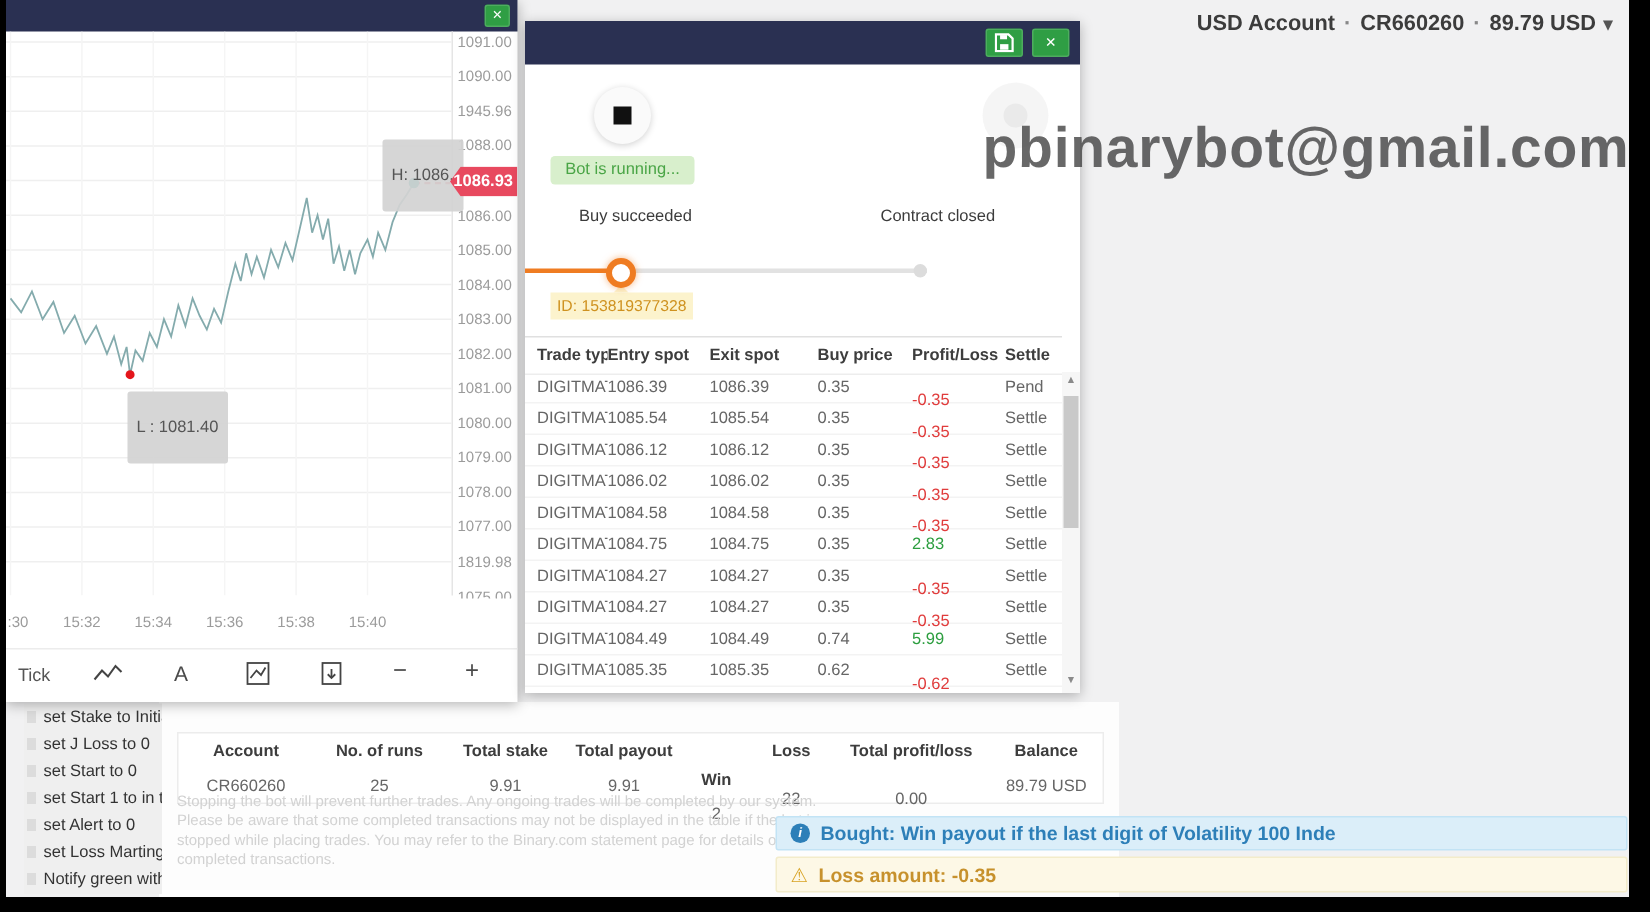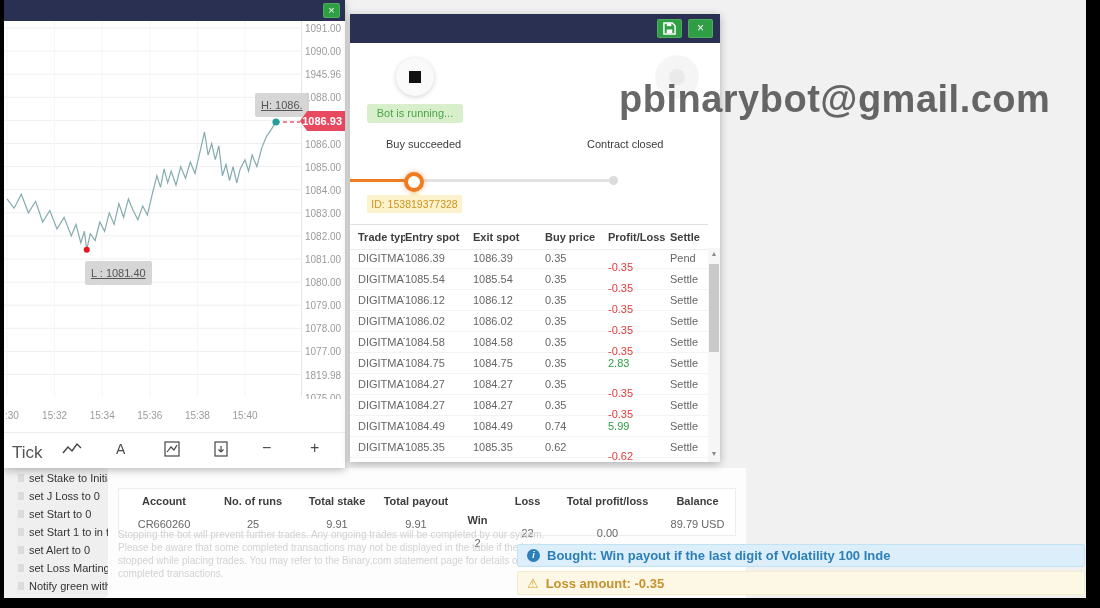--- a/index.html
+++ b/index.html
@@ -6,35 +6,35 @@
   .page{position:relative;width:1100px;height:608px;background:#f1f1f2;overflow:hidden;
         font-family:"Liberation Sans",sans-serif;}
   .abs{position:absolute;}
   
   .edge{background:#000;}
   
   .acct{top:8px;right:25px;font-size:14.5px;font-weight:bold;color:#3c3c3c;cursor:pointer;}
   .acct .dot{color:#888;margin:0 6px;font-weight:bold;}
   .acct .caret{color:#555;font-size:12px;margin-left:5px;}
   
-  .watermark{left:619px;top:78px;font-size:38px;font-weight:bold;color:rgba(66,66,66,.8);
+  .watermark{left:655px;top:78px;font-size:38px;font-weight:bold;color:rgba(66,66,66,.8);
              z-index:60;pointer-events:none;letter-spacing:.5px;}
   
   .win{background:#fff;box-shadow:0 2px 8px rgba(0,0,0,.28);}
   .titlebar{position:absolute;left:0;top:0;right:0;background:#2a3052;}
   .gbtn{position:absolute;background:#2f9e44;border-radius:2px;color:#fff;text-align:center;
         cursor:pointer;box-shadow:0 0 0 1px rgba(255,255,255,.15) inset;}
   
   .chart-win{left:4px;top:0;width:341px;height:468px;z-index:10;}
   .chart-win .titlebar{height:21px;}
   .ytick{position:absolute;left:0;font-size:10px;color:#9b9b9b;}
   .xtick{position:absolute;top:0;font-size:10px;color:#9b9b9b;transform:translateX(-50%);}
   .xtick.first{transform:none;}
   .tooltip{position:absolute;background:rgba(210,210,210,.92);color:#555;font-size:11px;
-           line-height:18px;height:18px;padding:3px 6px;border-radius:2px;z-index:12;text-decoration:underline;}
+           line-height:18px;height:18px;padding:15px 6px;border-radius:2px;z-index:12;}
   .pricetag{position:absolute;left:296px;top:111px;width:45px;height:20px;background:#e8495f;
             color:#fff;font-size:11px;font-weight:bold;line-height:20px;text-align:right;
             padding-right:3px;box-sizing:border-box;z-index:13;
             clip-path:polygon(0 50%,16% 0,100% 0,100% 100%,16% 100%);}
   .cw-toolbar{position:absolute;left:0;top:432px;width:341px;height:35px;border-top:1px solid #ececec;}
   .tool{position:absolute;top:8px;color:#4a4a4a;cursor:pointer;font-size:13px;}
   
   .bot-panel{left:350px;top:14px;width:370px;height:448px;z-index:20;}
   .bot-panel .titlebar{height:29px;}
   .stopbtn{left:46px;top:44px;width:38px;height:38px;border-radius:50%;background:#fafafa;
@@ -103,20 +103,23 @@
   .sublabel{position:absolute;left:78px;top:17px;font-size:27px;font-weight:bold;color:#fff;
             transform:scaleX(.92);transform-origin:left;white-space:nowrap;}
 </style>
 </head>
 <body>
 
 <div class="page">
 
   <div class="abs watermark">pbinarybot@gmail.com</div>
 
+  <div class="abs acct">
+    <span>USD Account</span><span class="dot">·</span><span>CR660260</span><span class="dot">·</span><span>89.79 USD</span><span class="caret">▾</span>
+  </div>
 
   <div class="abs win chart-win">
     <div class="titlebar">
       <div class="gbtn" style="right:5px;top:3px;width:17px;height:15px;font-size:11px;line-height:15px;">×</div>
     </div>
 
     <svg id="chart-svg" class="abs" style="left:0;top:21px;" width="297" height="376">
         <line x1="0" y1="7" x2="297" y2="7" stroke="#efefef" stroke-width="1"></line>
         <line x1="0" y1="30.1" x2="297" y2="30.1" stroke="#efefef" stroke-width="1"></line>
         <line x1="0" y1="53.2" x2="297" y2="53.2" stroke="#efefef" stroke-width="1"></line>
@@ -172,21 +175,21 @@
         <div class="xtick" style="left: 145.8px;">15:36</div>
         <div class="xtick" style="left: 193.4px;">15:38</div>
         <div class="xtick" style="left: 241px;">15:40</div>
       </div>
 
     <div class="tooltip" style="left:251px;top:93px;">H: 1086.</div>
     <div class="tooltip" style="left:81px;top:261px;">L : 1081.40</div>
     <div class="pricetag">1086.93</div>
 
     <div class="cw-toolbar">
-      <span class="tool" style="left:8px;top:10px;font-size:17px;color:#555;">Tick</span>
+      <span class="tool" style="left:8px;top:10px;font-size:12px;color:#555;">Tick</span>
       <span class="tool" style="left:58px;top:9px;">
         <svg width="20" height="14" viewBox="0 0 20 14">
             <polyline points="1,11 6,5 10,9 15,2 19,6" fill="none" stroke="#444" stroke-width="1.4"></polyline>
           </svg></span>
       <span class="tool" style="left:112px;top:8px;font-size:14px;">A</span>
       <span class="tool" style="left:160px;top:8px;">
         <svg width="16" height="16" viewBox="0 0 16 16">
             <rect x="1" y="1" width="14" height="14" fill="none" stroke="#444" stroke-width="1.2"></rect>
             <polyline points="3,11 7,6 10,9 13,4" fill="none" stroke="#444" stroke-width="1.2"></polyline>
           </svg></span>

